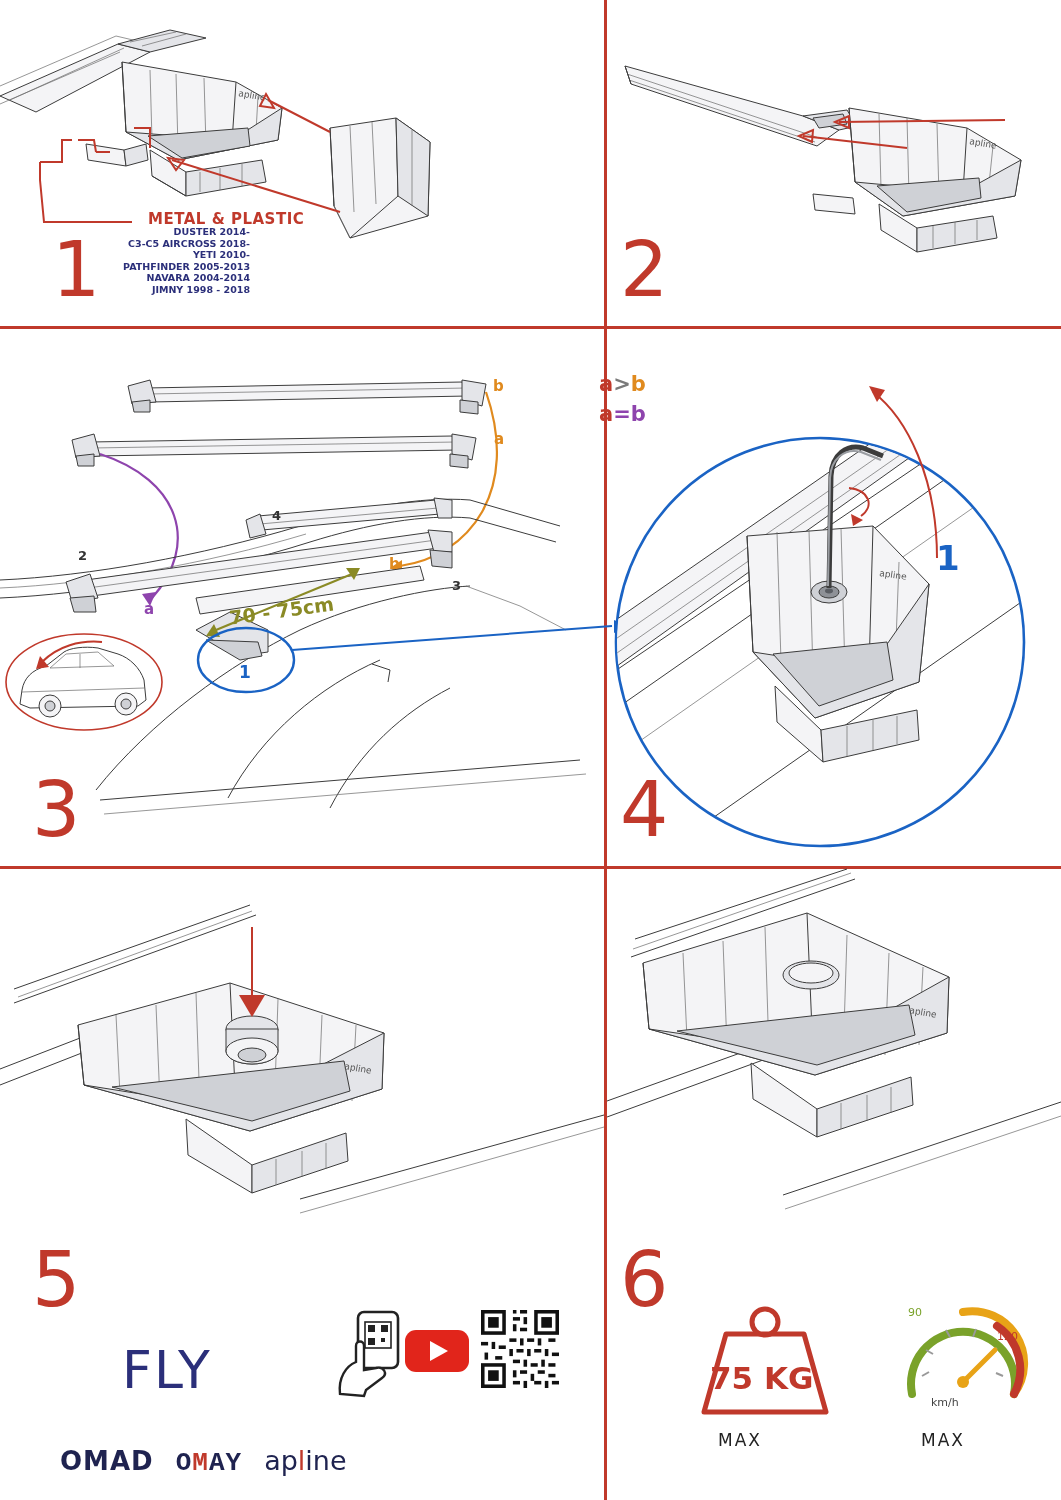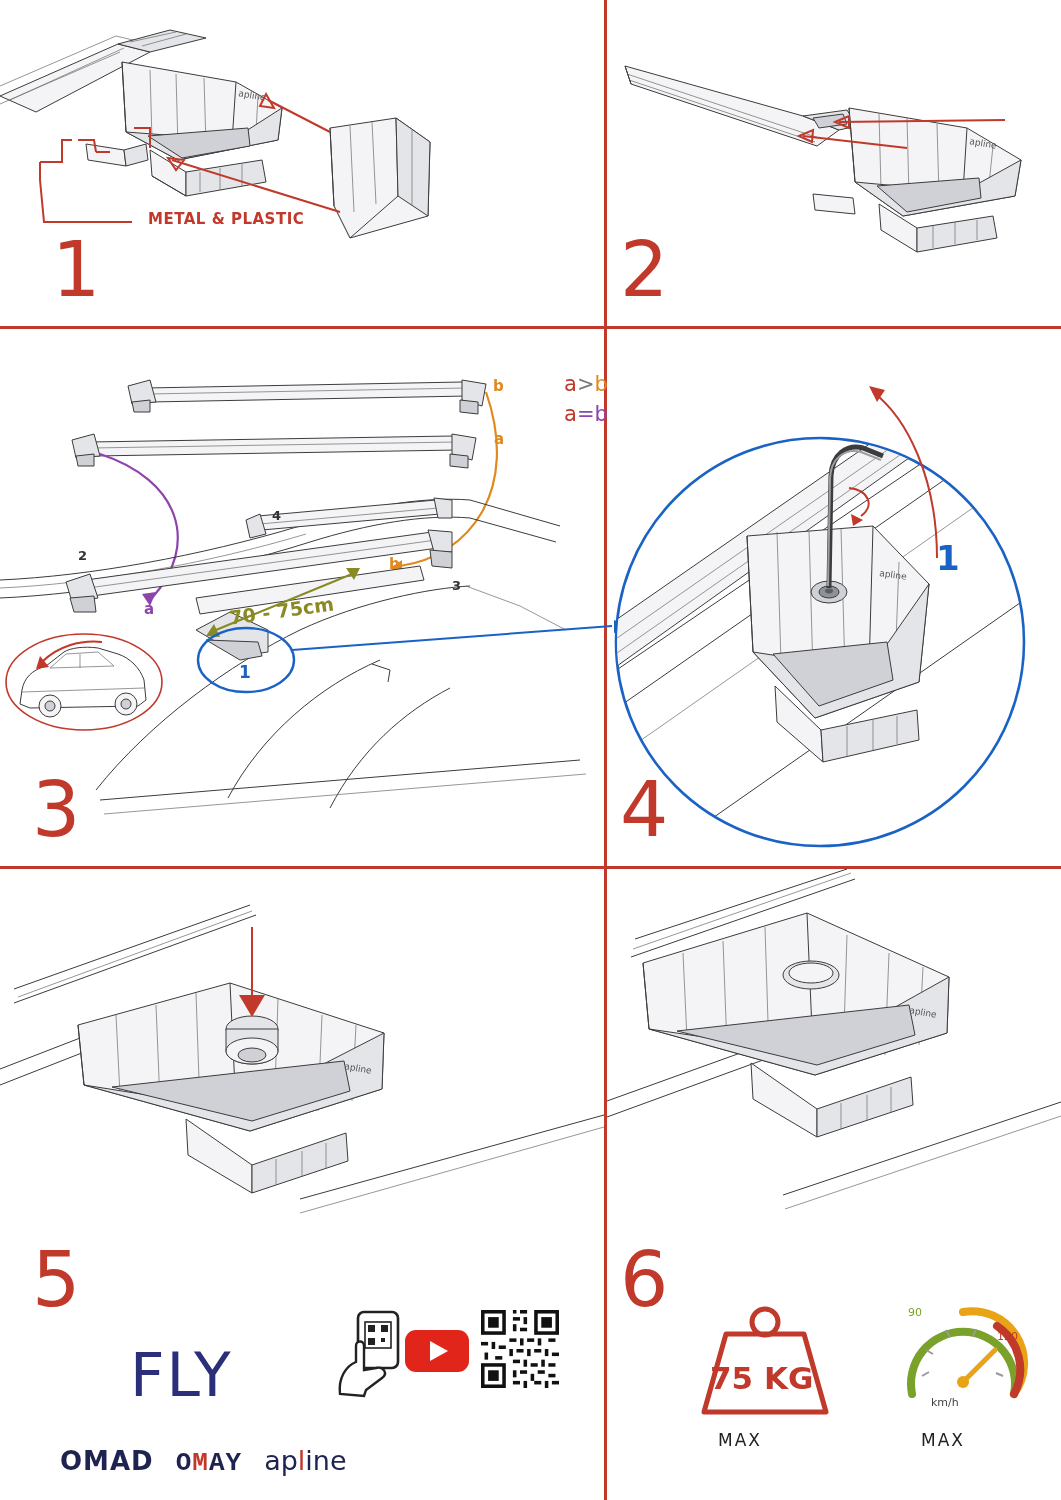--- a/index.html
+++ b/index.html
@@ -52,21 +52,21 @@
   }
   .carlist {
     position: absolute; left: 0px; top: 226px; width: 250px;
     text-align: right;
     color: #2b2f7a; font-size: 9.5px; font-weight: bold;
     line-height: 11.5px;
     font-family: "DejaVu Sans", sans-serif;
   }
 
   
-  .ab-legend { position: absolute; left: 564px; top: 372px; font-weight: normal; font-size: 21px; font-family:"DejaVu Sans", sans-serif; }
+  .ab-legend { position: absolute; left: 599px; top: 372px; font-weight: bold; font-size: 21px; font-family:"DejaVu Sans", sans-serif; }
   .ab-legend div { margin-bottom: 6px; }
   .ab-legend .a { color: #c0392b; }
   .ab-legend .gt { color: #7a7a7a; }
   .ab-legend .b1 { color: #e08a1e; }
   .ab-legend .eq { color: #8e44ad; }
   .ab-legend .b2 { color: #8e44ad; }
 
   .lbl { position: absolute; font-weight: bold; font-family:"DejaVu Sans", sans-serif; }
   .lbl-b-top { left: 493px; top: 377px; color: #e08a1e; font-size: 15px; }
   .lbl-a-top { left: 494px; top: 430px; color: #e08a1e; font-size: 15px; }
@@ -81,22 +81,22 @@
   .step4-title {
     position: absolute; left: 878px; top: 378px;
     font-size: 38px; font-weight: bold; font-family:"DejaVu Sans", sans-serif;
   }
   .step4-title .g { color: #8d8d8d; }
   .step4-title .b { color: #1a63c4; }
   .step4-one { position: absolute; left: 936px; top: 538px; color: #1a63c4; font-size: 34px; font-weight: bold; font-family:"DejaVu Sans", sans-serif; }
 
   
   .fly {
-    position: absolute; left: 130px; top: 1340px;
-    color: #2b2f7a; font-size: 60px; letter-spacing: 2px;
+    position: absolute; left: 122px; top: 1340px;
+    color: #2b2f7a; font-size: 52px; letter-spacing: 2px;
     font-family: "DejaVu Sans", sans-serif;
   }
   .brandrow {
     position: absolute; left: 60px; top: 1418px; width: 520px;
     display: flex; align-items: baseline; gap: 22px;
   }
   .b-accessorypart { font-size: 29px; font-family:"DejaVu Sans", sans-serif; }
   .b-accessorypart .dark { color: #1f2350; }
   .b-accessorypart .red { color: #c0392b; }
   .b-omad { font-size: 26px; color: #1f2350; font-weight: bold; letter-spacing: 1px; font-family:"DejaVu Sans", sans-serif;margin-top:28px; }
@@ -196,20 +196,28 @@
       <path class="ln-red" d="M40 162 L40 180"></path>
       <path class="ln-red" d="M40 180 L44 222 L132 222"></path>
       <path class="ln-red" d="M62 152 L62 140 L72 140"></path>
       <path class="ln-red" d="M78 140 L94 140 L96 152"></path>
       <path class="ln-red" d="M96 152 L110 152"></path>
     </g>
   </svg>
 
   <div class="stepnum s1">1</div>
   <div class="metal-title">METAL &amp; PLASTIC</div>
+  <div class="carlist">
+    <div>DUSTER 2014-</div>
+    <div>C3-C5 AIRCROSS 2018-</div>
+    <div>YETI 2010-</div>
+    <div>PATHFINDER 2005-2013</div>
+    <div>NAVARA 2004-2014</div>
+    <div>JIMNY 1998 - 2018</div>
+  </div>
 
   <svg width="457" height="326" viewBox="0 0 457 326" style="left:607px;top:0;">
     <g>
 
       <path class="fill-lt" d="M18 66 L196 116 L232 130 L210 146 L24 84 Z"></path>
       <path class="ln-thin" d="M20 74 L212 138"></path>
       <path class="ln-thin" d="M22 80 L208 142"></path>
       <path class="ln" d="M18 66 L24 84"></path>
 
       <path class="fill-md" d="M196 116 L240 110 L250 126 L232 130 Z"></path>

